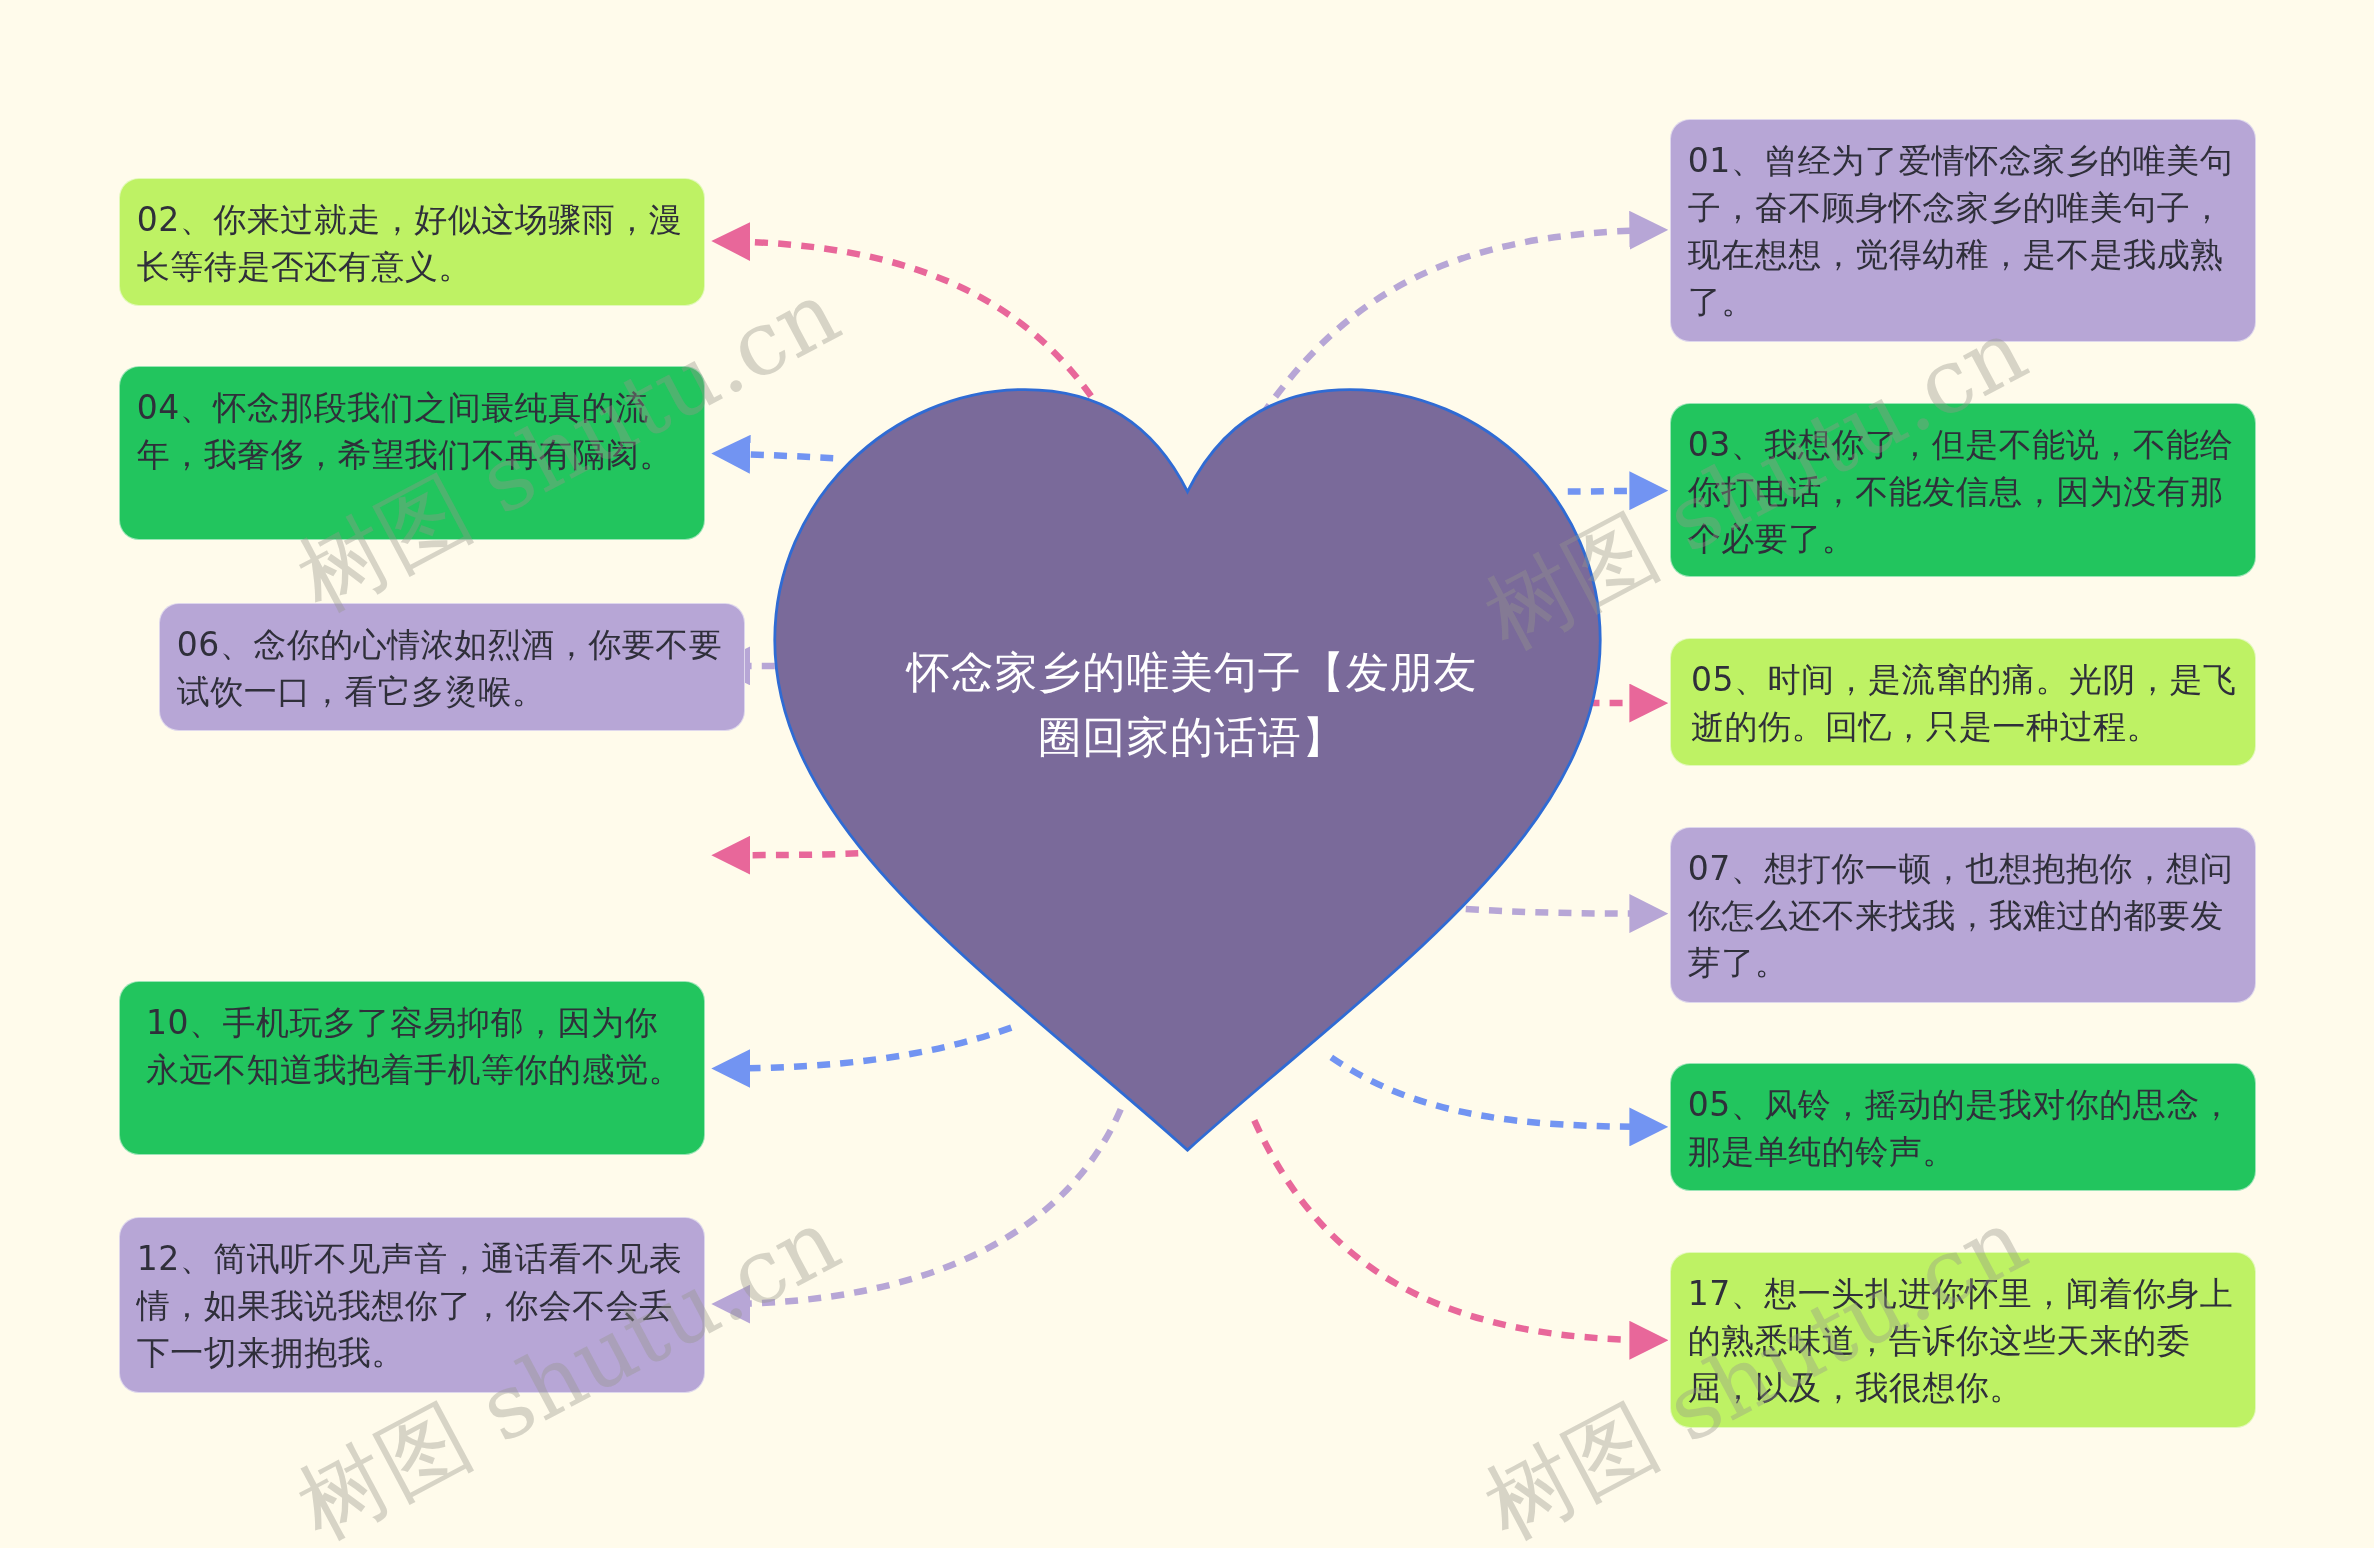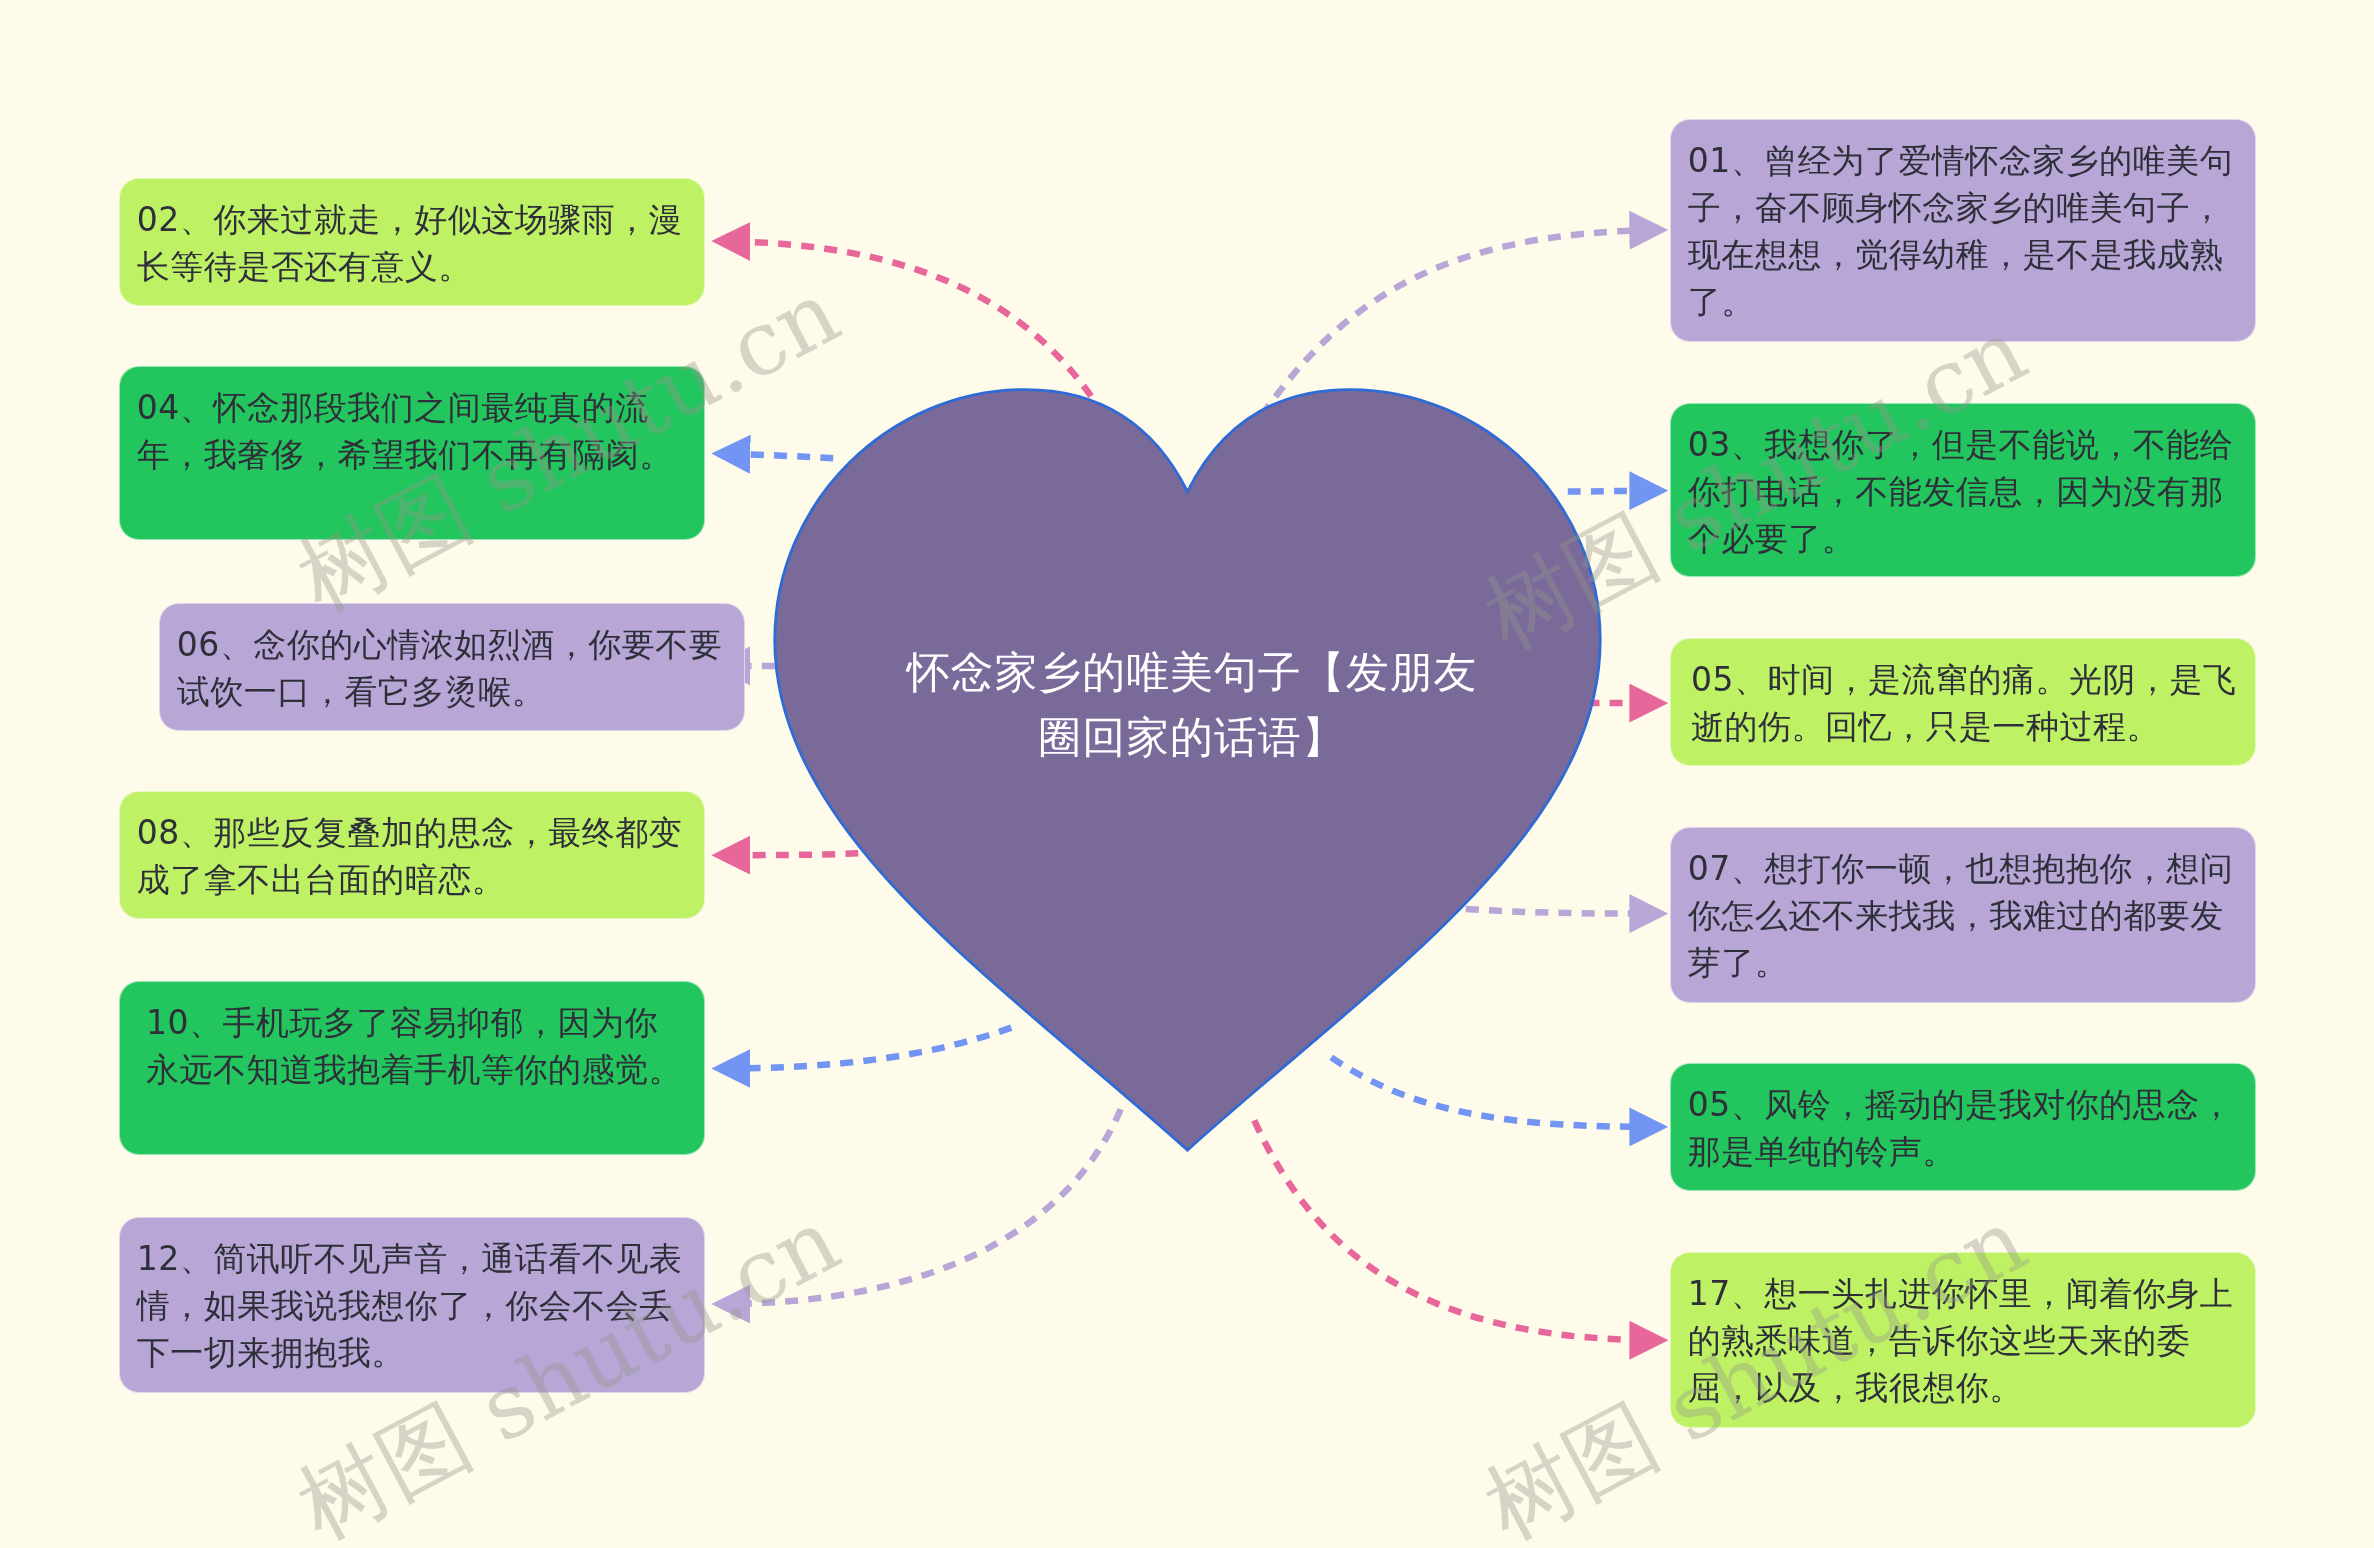--- a/index.html
+++ b/index.html
@@ -78,21 +78,20 @@
              C1480,1060 1725,900 1725,690
              C1725,540 1600,420 1455,420
              C1410,420 1330,430 1280,530 Z" fill="#7a6a9a" stroke="#2f6bd4" stroke-width="3"></path>
   </svg>
 
   <div class="center-title">怀念家乡的唯美句子【发朋友圈回家的话语】</div>
 
   <div class="node c-pink" style="left:119px; top:178px;  width:586px; height:128px;">02、你来过就走，好似这场骤雨，漫长等待是否还有意义。</div>
   <div class="node c-blue" style="left:119px; top:366px;  width:586px; height:174px;">04、怀念那段我们之间最纯真的流年，我奢侈，希望我们不再有隔阂。</div>
   <div class="node c-violet" style="left:119px; top:603px;  width:586px; height:128px;margin-left:40px;">06、念你的心情浓如烈酒，你要不要试饮一口，看它多烫喉。</div>
-  <div class="node c-pink" style="left:119px; top:791px;  width:586px; height:128px;">08、那些反复叠加的思念，最终都变成了拿不出台面的暗恋。</div>
   <div class="node c-blue" style="left:119px; top:981px; width:586px; height:174px;padding-left:26px;">10、手机玩多了容易抑郁，因为你永远不知道我抱着手机等你的感觉。</div>
   <div class="node c-violet" style="left:119px; top:1217px; width:586px; height:176px;">12、简讯听不见声音，通话看不见表情，如果我说我想你了，你会不会丢下一切来拥抱我。</div>
 
   <div class="node c-violet" style="left:1670px; top:119px;  width:586px; height:223px;">01、曾经为了爱情怀念家乡的唯美句子，奋不顾身怀念家乡的唯美句子，现在想想，觉得幼稚，是不是我成熟了。</div>
   <div class="node c-blue" style="left:1670px; top:403px;  width:586px; height:174px;">03、我想你了，但是不能说，不能给你打电话，不能发信息，因为没有那个必要了。</div>
   <div class="node c-pink" style="left:1670px; top:638px;  width:586px; height:128px;padding-left:20px;">05、时间，是流窜的痛。光阴，是飞逝的伤。回忆，只是一种过程。</div>
   <div class="node c-violet" style="left:1670px; top:827px;  width:586px; height:176px;">07、想打你一顿，也想抱抱你，想问你怎么还不来找我，我难过的都要发芽了。</div>
   <div class="node c-blue" style="left:1670px; top:1063px; width:586px; height:128px;">05、风铃，摇动的是我对你的思念，那是单纯的铃声。</div>
   <div class="node c-pink" style="left:1670px; top:1252px; width:586px; height:176px;">17、想一头扎进你怀里，闻着你身上的熟悉味道，告诉你这些天来的委屈，以及，我很想你。</div>
 

